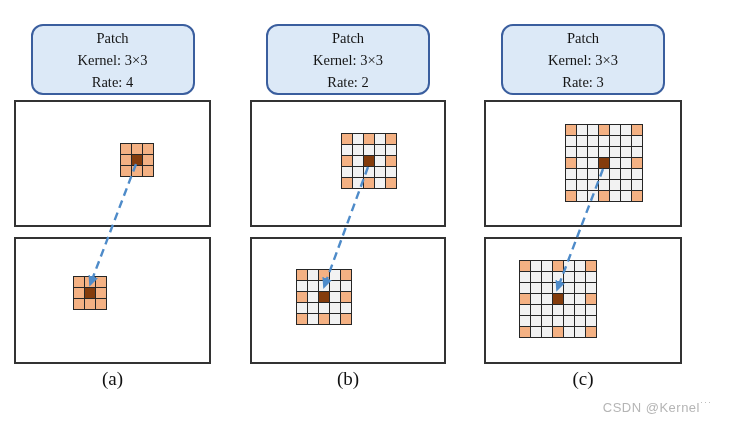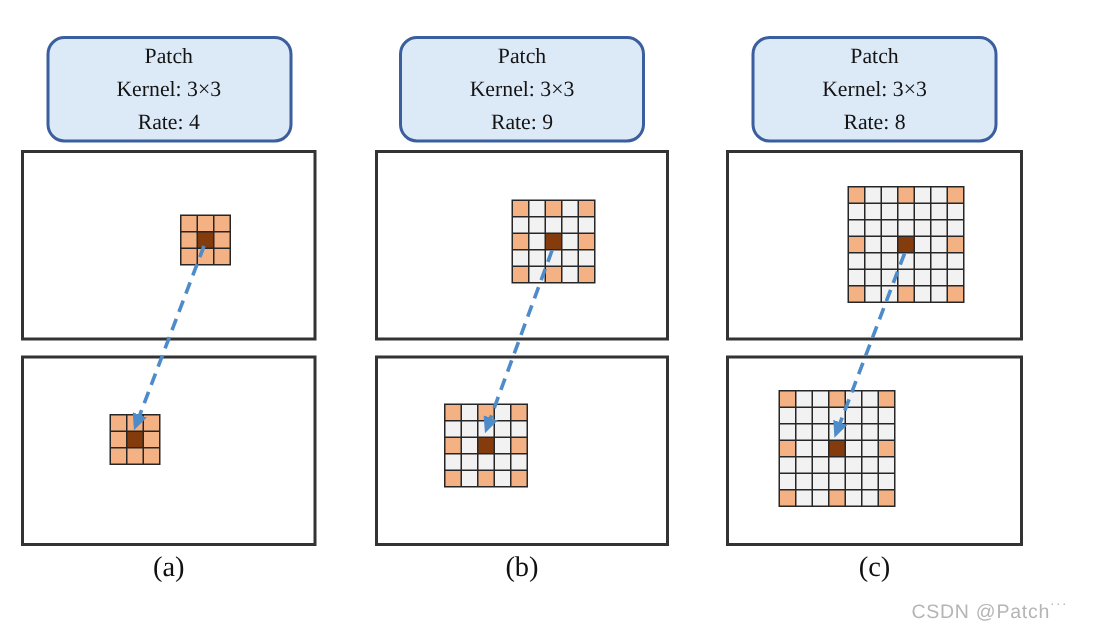--- a/index.html
+++ b/index.html
@@ -91,21 +91,21 @@
         <div class="cell" style="background: rgb(244, 177, 131);"></div>
         <div class="cell" style="background: rgb(244, 177, 131);"></div>
       </div>
     <div class="panel-label">(a)</div>
   </section>
 
   <section class="panel panel-b">
     <div class="patch-box">
       <div>Patch</div>
       <div>Kernel: 3×3</div>
-      <div>Rate: 9</div>
+      <div>Rate: 2</div>
     </div>
     <div class="frame frame-top"></div>
     <div class="frame frame-bottom"></div>
     <div class="grid grid-top" style="grid-template-columns: repeat(5, 10px);">
         <div class="cell" style="background: rgb(244, 177, 131);"></div>
         <div class="cell" style="background: rgb(242, 242, 242);"></div>
         <div class="cell" style="background: rgb(244, 177, 131);"></div>
         <div class="cell" style="background: rgb(242, 242, 242);"></div>
         <div class="cell" style="background: rgb(244, 177, 131);"></div>
         <div class="cell" style="background: rgb(242, 242, 242);"></div>
@@ -156,21 +156,21 @@
         <div class="cell" style="background: rgb(242, 242, 242);"></div>
         <div class="cell" style="background: rgb(244, 177, 131);"></div>
       </div>
     <div class="panel-label">(b)</div>
   </section>
 
   <section class="panel panel-c">
     <div class="patch-box">
       <div>Patch</div>
       <div>Kernel: 3×3</div>
-      <div>Rate: 8</div>
+      <div>Rate: 3</div>
     </div>
     <div class="frame frame-top"></div>
     <div class="frame frame-bottom"></div>
     <div class="grid grid-top" style="grid-template-columns: repeat(7, 10px);">
         <div class="cell" style="background: rgb(244, 177, 131);"></div>
         <div class="cell" style="background: rgb(242, 242, 242);"></div>
         <div class="cell" style="background: rgb(242, 242, 242);"></div>
         <div class="cell" style="background: rgb(244, 177, 131);"></div>
         <div class="cell" style="background: rgb(242, 242, 242);"></div>
         <div class="cell" style="background: rgb(242, 242, 242);"></div>
@@ -277,16 +277,16 @@
       <marker id="ah" markerUnits="userSpaceOnUse" markerWidth="12" markerHeight="10" refX="9" refY="5" orient="auto">
         <path d="M0,0 L11,5 L0,10 z"></path>
       </marker>
     </defs>
     <line x1="136" y1="164" x2="90" y2="285" marker-end="url(#ah)"></line>
     <line x1="368" y1="167" x2="324" y2="287" marker-end="url(#ah)"></line>
     <line x1="603" y1="169" x2="557" y2="290" marker-end="url(#ah)"></line>
   </svg>
 
   <div class="watermark">
-    <span>CSDN @Patch</span><span class="dots">···</span>
+    <span>CSDN @Kernel</span><span class="dots">···</span>
   </div>
 
 </div>
 
 </body></html>

